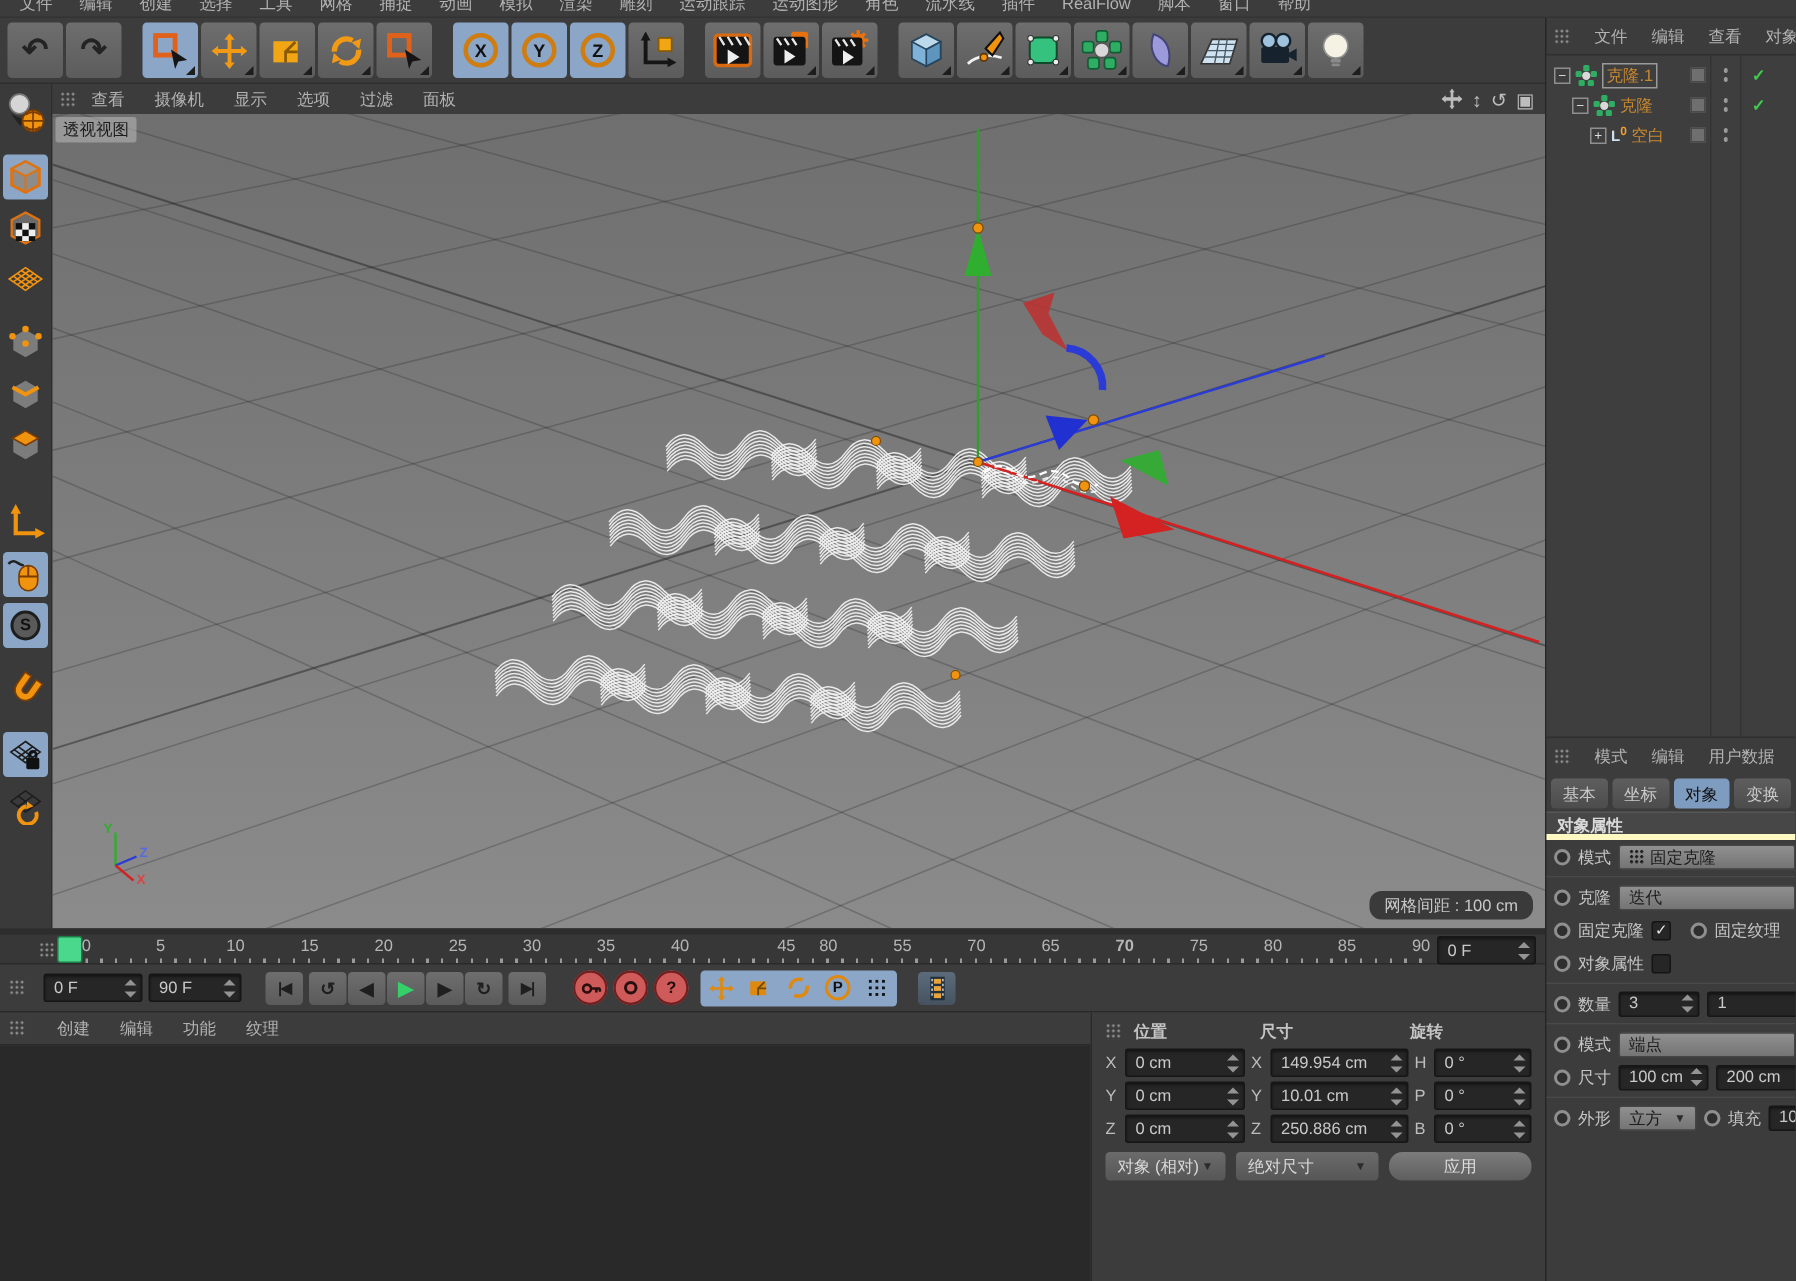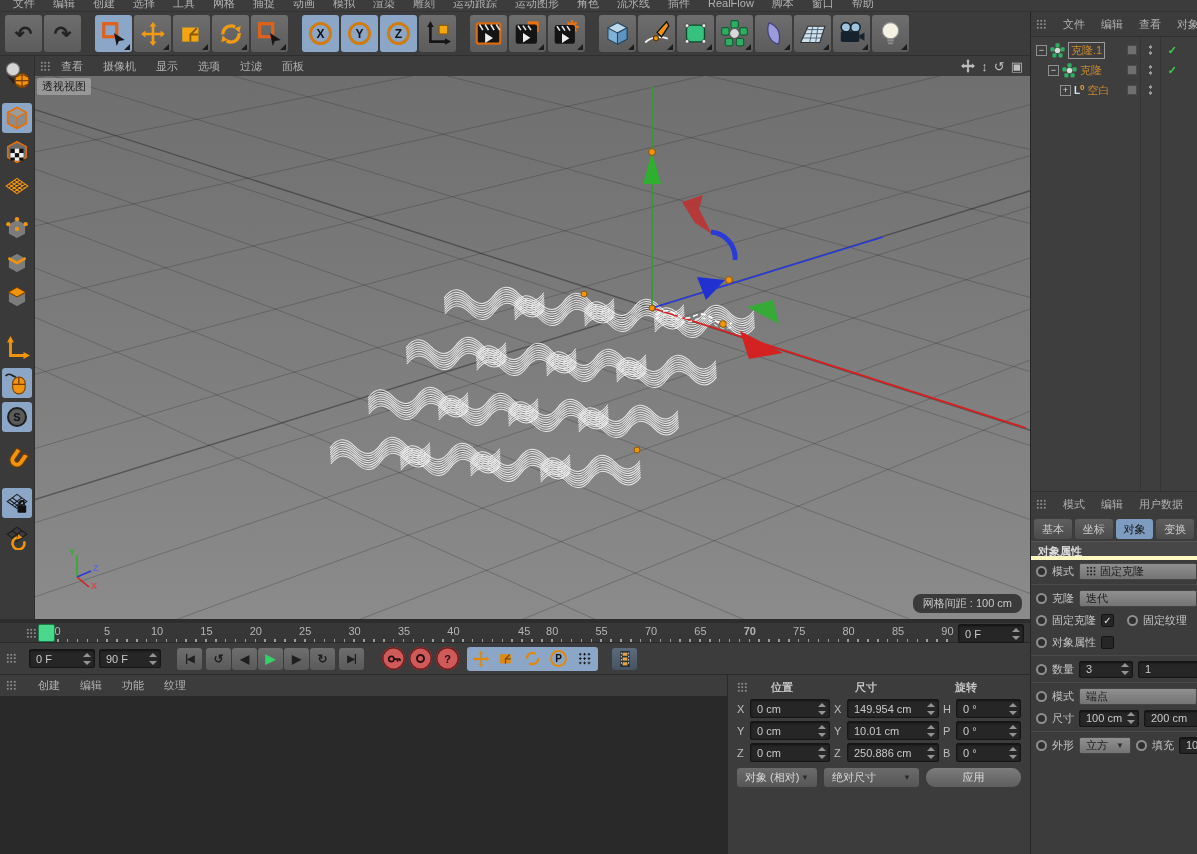--- a/index.html
+++ b/index.html
@@ -827,21 +827,21 @@
             <span class="mi">编辑</span>
             <span class="mi">功能</span>
             <span class="mi">纹理</span>
           </div>
           <div style="flex:1;"></div>
         </div>
 
         <div id="coord-panel">
           <div id="coord-head">
             <span class="grip"></span>
-            <span class="h" style="margin-left:23px; width:84px;">位置</span>
+            <span class="h" style="margin-left:8px; width:84px;">位置</span>
             <span class="h" style="width:100px;">尺寸</span>
             <span class="h">旋转</span>
           </div>
           <div class="coord-row">
             <span class="lb">X</span>
             <div class="fld" style="width:80px;">
                 <span>0 cm</span>
                 <span class="stepper"></span>
               </div>
             <span class="lb">X</span>

